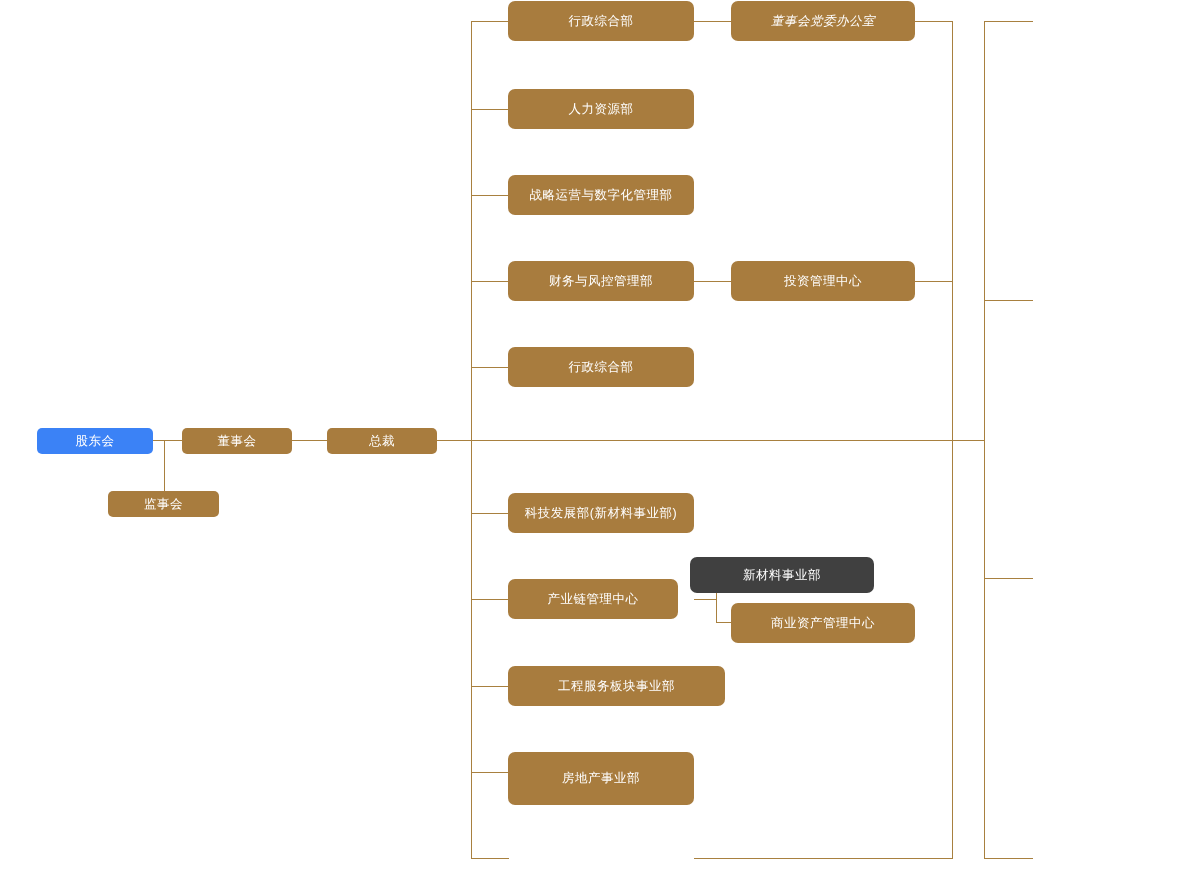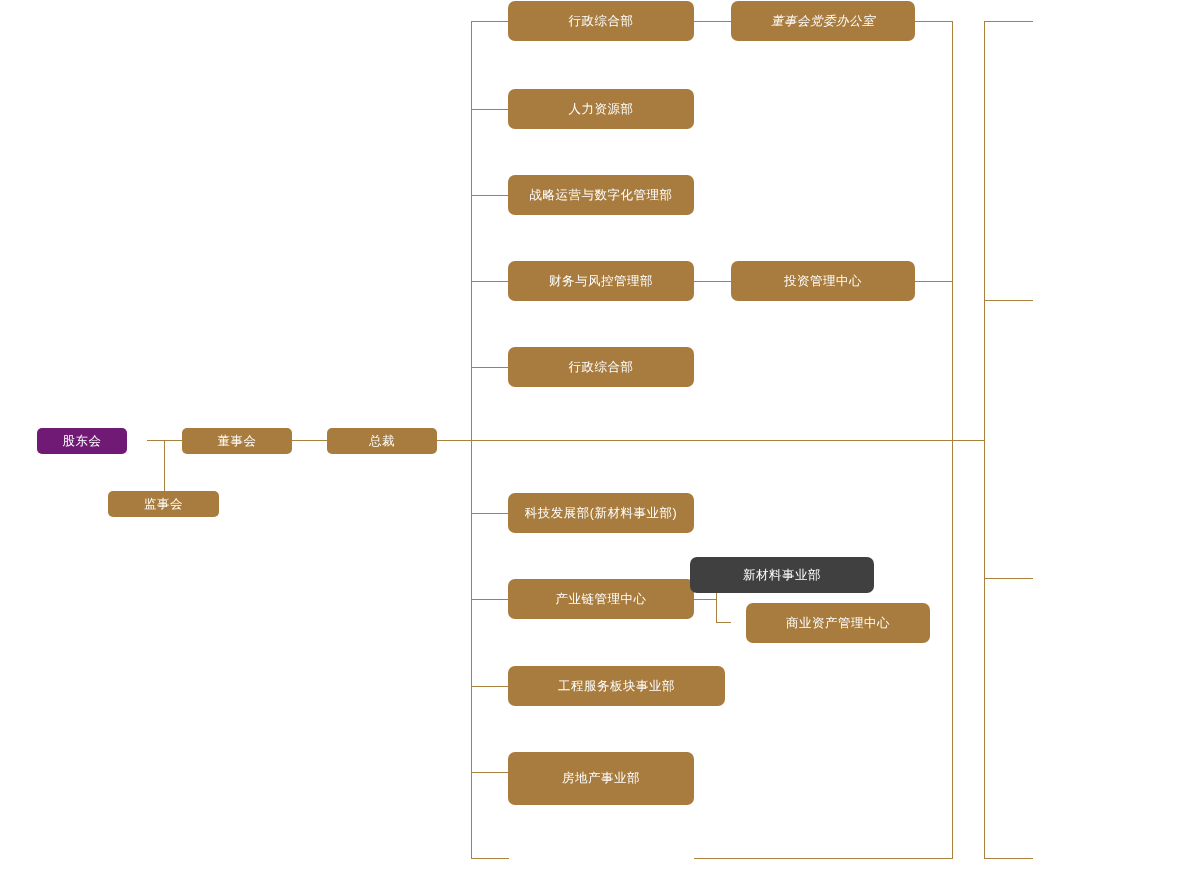--- a/index.html
+++ b/index.html
@@ -61,21 +61,21 @@
   <div class="line h" style="left: 147px; top: 440px; width: 35px; background: rgb(168, 128, 63);"></div>
 
   <div class="line v" style="left: 164px; top: 440px; height: 64px; background: rgb(168, 128, 63);"></div>
 
   <div class="line h" style="left: 108px; top: 504px; width: 57px; background: rgb(168, 128, 63);"></div>
 
   <div class="line h" style="left: 291px; top: 440px; width: 37px; background: rgb(168, 128, 63);"></div>
 
   <div class="line h" style="left: 436px; top: 440px; width: 548px; background: rgb(168, 128, 63);"></div>
 
-  <div class="node small" style="left: 37px; top: 428px; width: 90px; height: 26px; background: #701a75; color: rgb(255, 255, 255);">股东会</div>
+  <div class="node small" style="left: 37px; top: 428px; width: 116px; height: 26px; background: #3b82f6; color: rgb(255, 255, 255);">股东会</div>
 
   <div class="node small" style="left: 182px; top: 428px; width: 110px; height: 26px; background: rgb(168, 124, 62); color: rgb(255, 255, 255);">董事会</div>
 
   <div class="node small" style="left: 108px; top: 491px; width: 111px; height: 26px; background: rgb(168, 124, 62); color: rgb(255, 255, 255);">监事会</div>
 
   <div class="node small" style="left: 327px; top: 428px; width: 110px; height: 26px; background: rgb(168, 124, 62); color: rgb(255, 255, 255);">总裁</div>
 
   <div class="line v" style="left: 471px; top: 21px; height: 419px; background: rgb(168, 128, 63);"></div>
 
   <div class="line v" style="left: 471px; top: 440px; height: 418px; background: rgb(168, 128, 63);"></div>
@@ -97,21 +97,21 @@
   <div class="node mid" style="left: 508px; top: 347px; width: 186px; height: 40px; background: rgb(168, 124, 62); color: rgb(255, 255, 255);">行政综合部</div>
 
   <div class="line h" style="left: 471px; top: 513px; width: 38px; background: rgb(168, 128, 63);"></div>
   <div class="line h" style="left: 471px; top: 599px; width: 38px; background: rgb(168, 128, 63);"></div>
   <div class="line h" style="left: 471px; top: 686px; width: 38px; background: rgb(168, 128, 63);"></div>
   <div class="line h" style="left: 471px; top: 772px; width: 38px; background: rgb(168, 128, 63);"></div>
   <div class="line h" style="left: 471px; top: 858px; width: 38px; background: rgb(168, 128, 63);"></div>
 
   <div class="node wide" style="left: 508px; top: 493px; width: 186px; height: 40px; background: rgb(168, 124, 62); color: rgb(255, 255, 255);">科技发展部(新材料事业部)</div>
 
-  <div class="node wide" style="left: 508px; top: 579px; width: 186px; height: 40px; background: rgb(168, 124, 62); color: rgb(255, 255, 255);">产业链管理中心</div>
+  <div class="node wide" style="left: 508px; top: 579px; width: 170px; height: 40px; background: rgb(168, 124, 62); color: rgb(255, 255, 255);">产业链管理中心</div>
 
   <div class="node wide" style="left: 508px; top: 666px; width: 217px; height: 40px; background: rgb(168, 124, 62); color: rgb(255, 255, 255);">工程服务板块事业部</div>
 
   <div class="node wide" style="left: 508px; top: 752px; width: 186px; height: 53px; background: rgb(168, 124, 62); color: rgb(255, 255, 255);">房地产事业部</div>
 
 
   <div class="line h" style="left: 694px; top: 21px; width: 37px; background: rgb(168, 128, 63);"></div>
 
   <div class="line h" style="left: 694px; top: 281px; width: 37px; background: rgb(168, 128, 63);"></div>
 
@@ -119,21 +119,21 @@
   <div class="line v" style="left: 716px; top: 577px; height: 45px; background: rgb(168, 128, 63);"></div>
   <div class="line h" style="left: 716px; top: 577px; width: 15px; background: rgb(168, 128, 63);"></div>
   <div class="line h" style="left: 716px; top: 622px; width: 15px; background: rgb(168, 128, 63);"></div>
 
   <div class="node mid" style="left: 731px; top: 1px; width: 184px; height: 40px; background: rgb(168, 124, 62); color: rgb(255, 255, 255); font-style: italic;">董事会党委办公室</div>
 
   <div class="node mid" style="left: 731px; top: 261px; width: 184px; height: 40px; background: rgb(168, 124, 62); color: #ffffff;">投资管理中心</div>
 
   <div class="node mid" style="left: 690px; top: 557px; width: 184px; height: 36px; background: #404040; color: rgb(255, 255, 255);">新材料事业部</div>
 
-  <div class="node mid" style="left: 731px; top: 603px; width: 184px; height: 40px; background: rgb(168, 124, 62); color: rgb(255, 255, 255); margin-left: 15px;">商业资产管理中心</div>
+  <div class="node mid" style="left: 731px; top: 603px; width: 184px; height: 40px; background: rgb(168, 124, 62); color: rgb(255, 255, 255);">商业资产管理中心</div>
 
   <div class="line h" style="left: 915px; top: 21px; width: 38px; background: rgb(168, 128, 63);"></div>
   <div class="line h" style="left: 915px; top: 281px; width: 38px; background: rgb(168, 128, 63);"></div>
   <div class="line v" style="left: 952px; top: 21px; height: 837px; background: rgb(168, 128, 63);"></div>
   <div class="line h" style="left: 694px; top: 858px; width: 259px; background: rgb(168, 128, 63);"></div>
 
   <div class="line v" style="left: 984px; top: 21px; height: 837px; background: rgb(168, 128, 63);"></div>
   <div class="line h" style="left: 984px; top: 21px; width: 49px; background: rgb(168, 128, 63);"></div>
   <div class="line h" style="left: 984px; top: 300px; width: 49px; background: rgb(168, 128, 63);"></div>
   <div class="line h" style="left: 984px; top: 578px; width: 49px; background: rgb(168, 128, 63);"></div>

